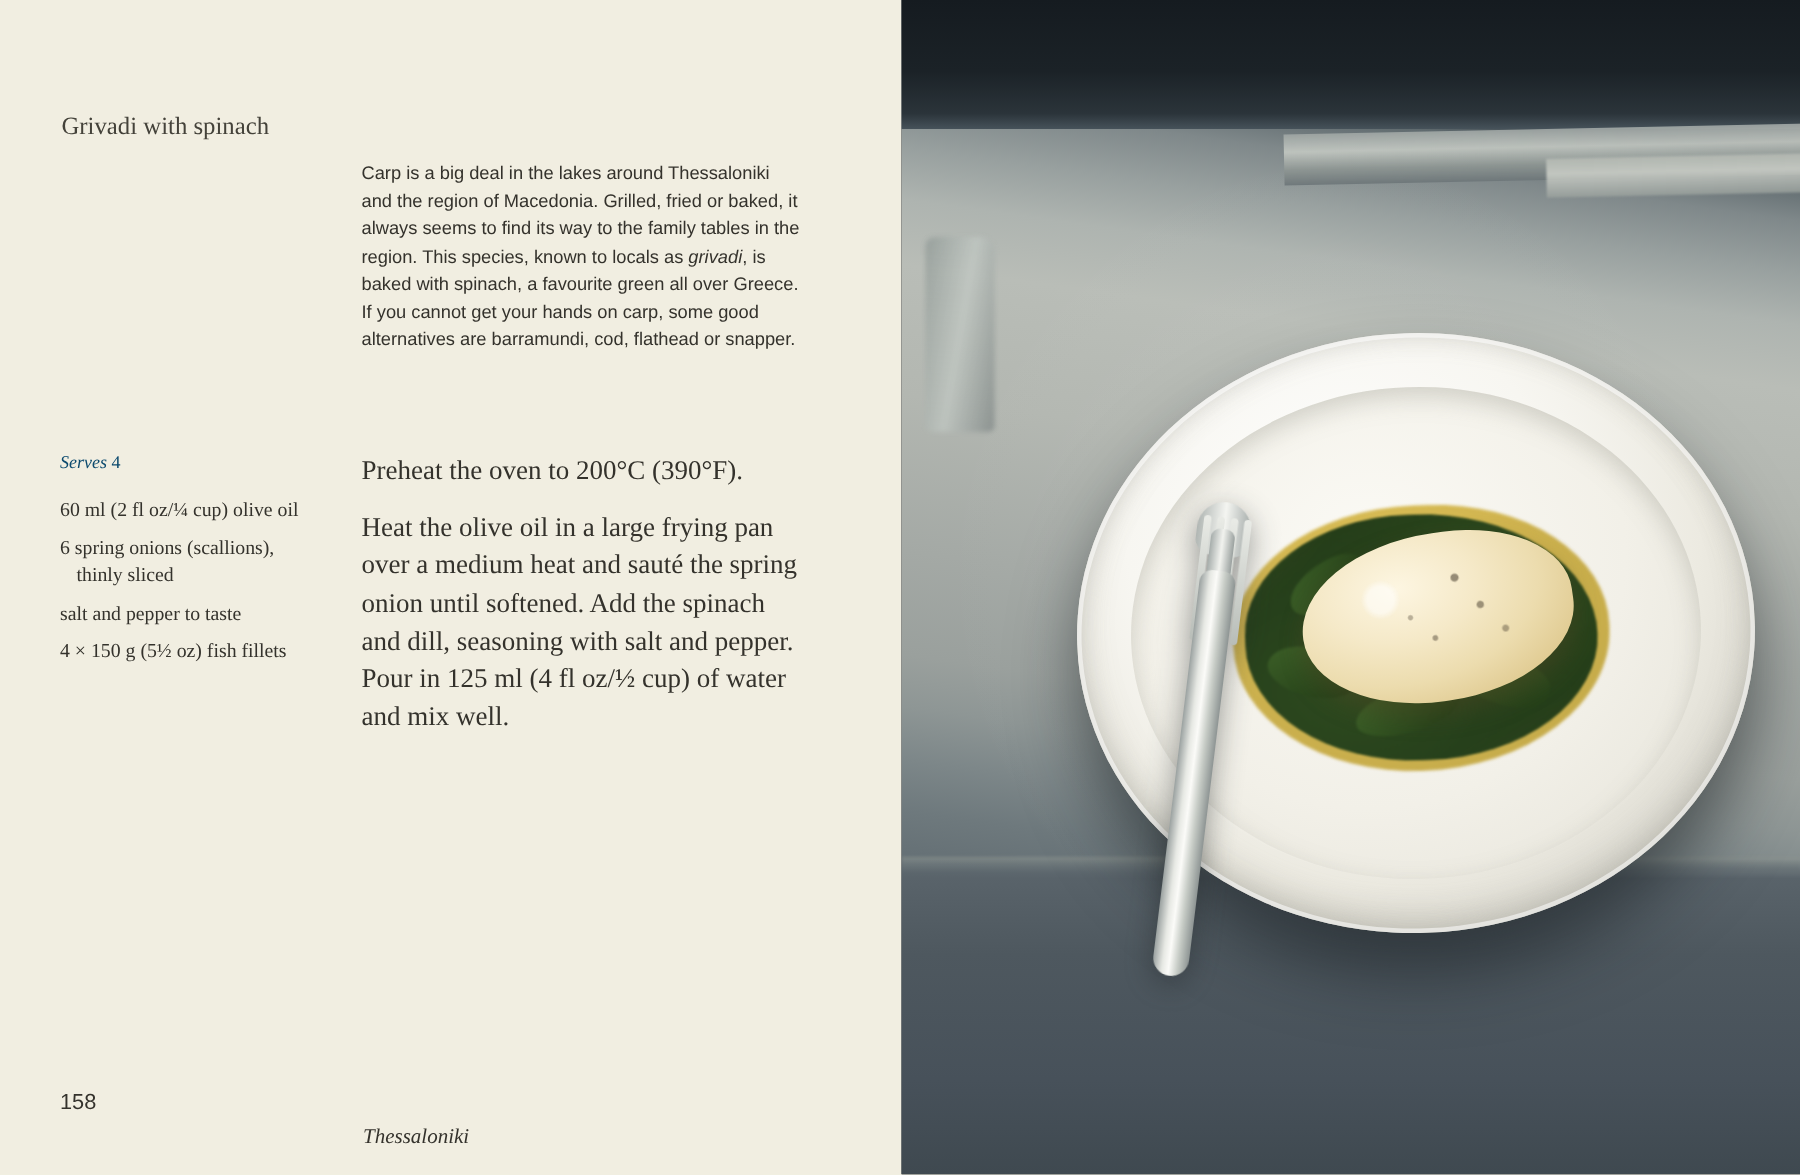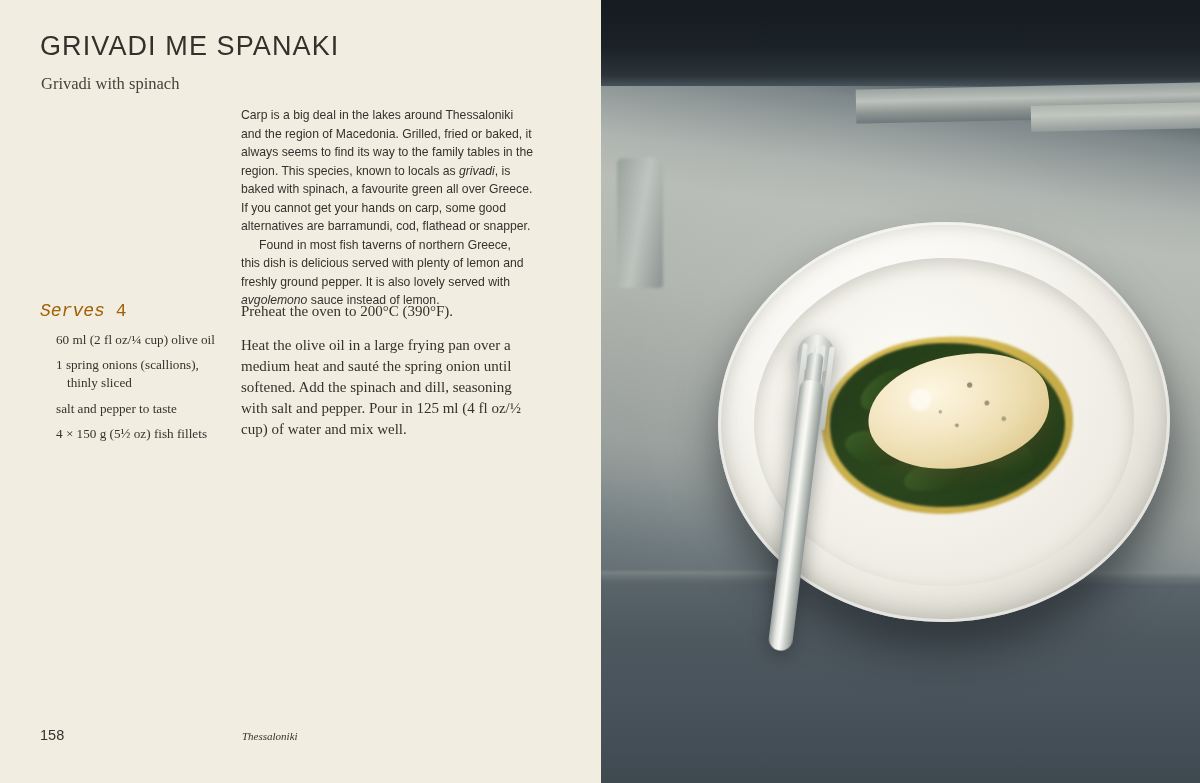--- a/index.html
+++ b/index.html
@@ -52,72 +52,71 @@
     color: #34322c;
     text-align: left;
   }
   .intro p + p { text-indent: 18px; }
   .intro em { font-style: italic; }
 
   .serves {
     position: absolute;
     left: 40px;
     top: 301px;
-    font-family: Liberation Mono, monospace;
-    font-size: 18px;
-    color: #a16207;
+    font-family: Liberation Serif, serif;
+    font-size: 12px;
+    color: #0c4a6e;
   }
   .serves i { font-style: italic; }
 
   .ingredients {
     position: absolute;
     left: 40px;
     top: 331px;
     width: 178px;
     font-family: "Liberation Serif", serif;
     font-size: 13.2px;
     line-height: 1.38;
     color: #34322c;
-    margin-left: 16px;
   }
   .ingredients li {
     list-style: none;
     margin-bottom: 7px;
   }
   .ingredients li span.cont { display: block; padding-left: 11px; }
   .ingredients em { font-style: italic; }
 
   .method {
     position: absolute;
     left: 241px;
     top: 301px;
     width: 292px;
     font-family: "Liberation Serif", serif;
-    font-size: 15px;
+    font-size: 18px;
     line-height: 1.40;
     color: #34322c;
   }
   .method p { margin-bottom: 13px; }
   .method em { font-style: italic; }
 
   .folio {
     position: absolute;
     left: 40px;
     bottom: 40px;
     font-family: "Liberation Sans", sans-serif;
     font-size: 14.5px;
     color: #34322c;
   }
   .running-head {
     position: absolute;
     left: 242px;
-    bottom: 41px;
+    bottom: 16px;
     font-family: "Liberation Serif", serif;
     font-style: italic;
-    font-size: 11px;
+    font-size: 14px;
     color: #34322c;
   }
 
   
   .page-right {
     position: relative;
     width: 599px;
     height: 783px;
     overflow: hidden;
     background: #20262b;
@@ -277,39 +276,37 @@
   .t3 { left: 22px; }
   .t4 { left: 31px; }
 </style>
 </head>
 <body>
 
 <div class="spread">
 
   <div class="page-left">
 
-    <h1 class="recipe-title">GRIVADI ME SPANAKI</h1>
     <div class="recipe-subtitle">Grivadi with spinach</div>
 
     <div class="intro">
       <p>Carp is a big deal in the lakes around Thessaloniki and the region of Macedonia. Grilled, fried or baked, it always seems to find its way to the family tables in the region. This species, known to locals as <em>grivadi</em>, is baked with spinach, a favourite green all over Greece. If you cannot get your hands on carp, some good alternatives are barramundi, cod, flathead or snapper.</p>
-      <p>Found in most fish taverns of northern Greece, this dish is delicious served with plenty of lemon and freshly ground pepper. It is also lovely served with <em>avgolemono</em> sauce instead of lemon.</p>
     </div>
 
     <div class="serves">
       <i>Serves</i>
       <span>4</span>
     </div>
 
     <ul class="ingredients">
       <li>
         <span>60 ml (2 fl oz/¼ cup) olive oil</span>
       </li>
       <li>
-        <span>1 spring onions (scallions),</span>
+        <span>6 spring onions (scallions),</span>
         <span class="cont">thinly sliced</span>
       </li>
       <li>
         <span>salt and pepper to taste</span>
       </li>
       <li>
         <span>4 × 150 g (5½ oz) fish fillets</span>
       </li>
     </ul>
 

